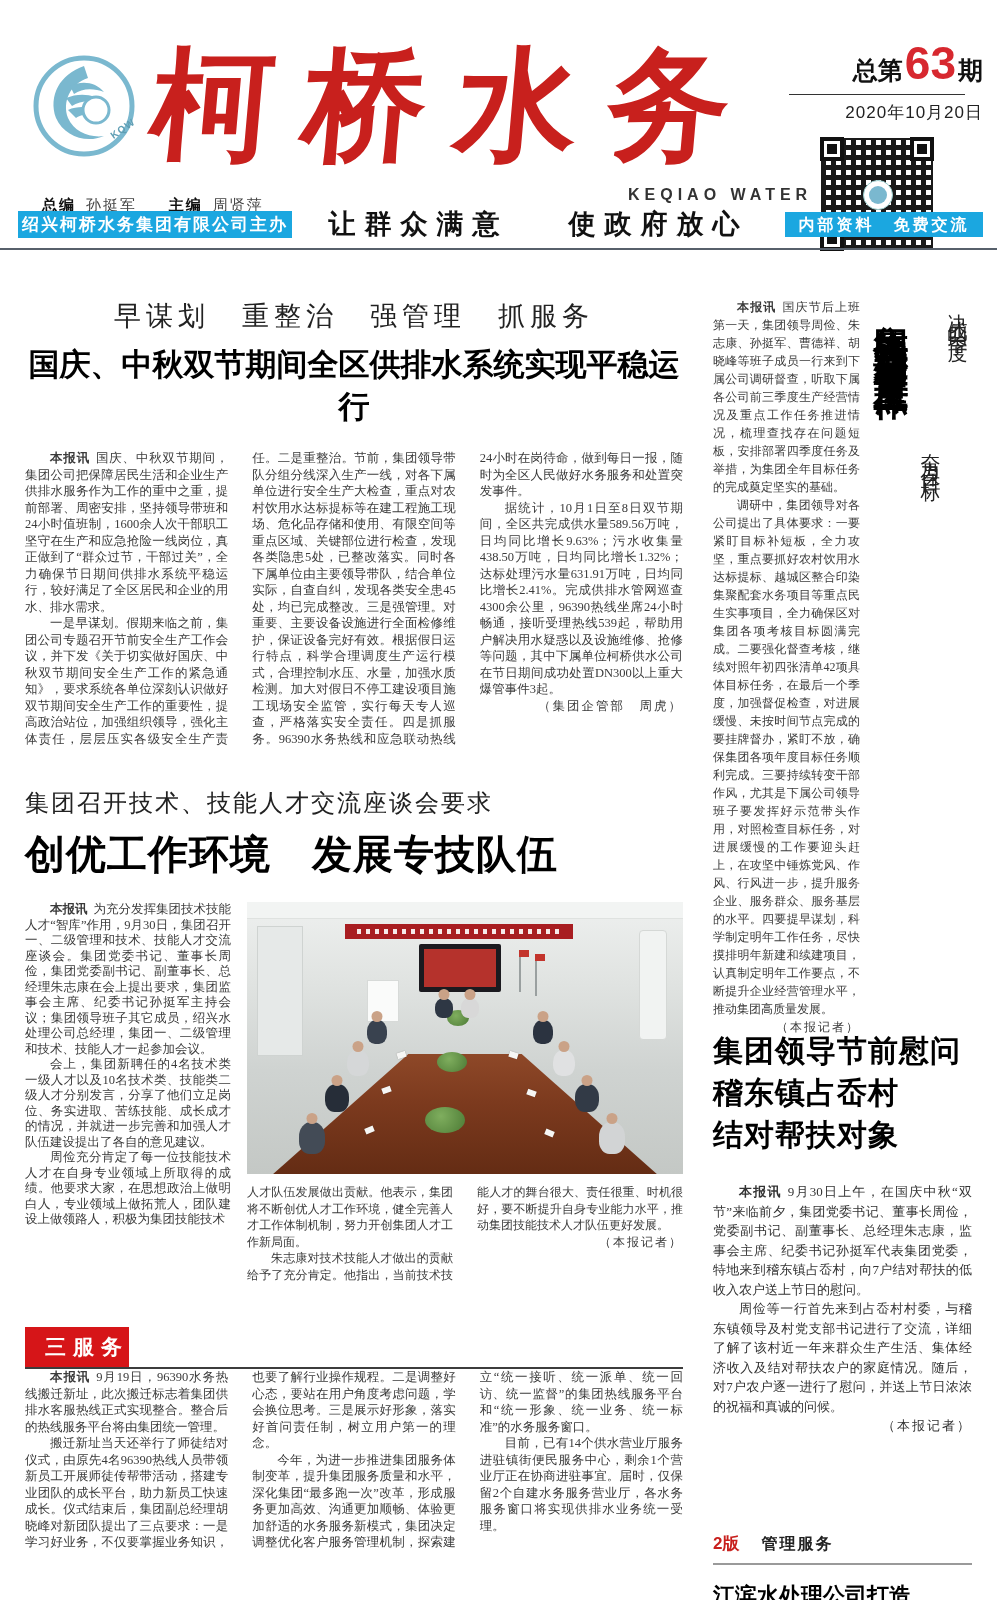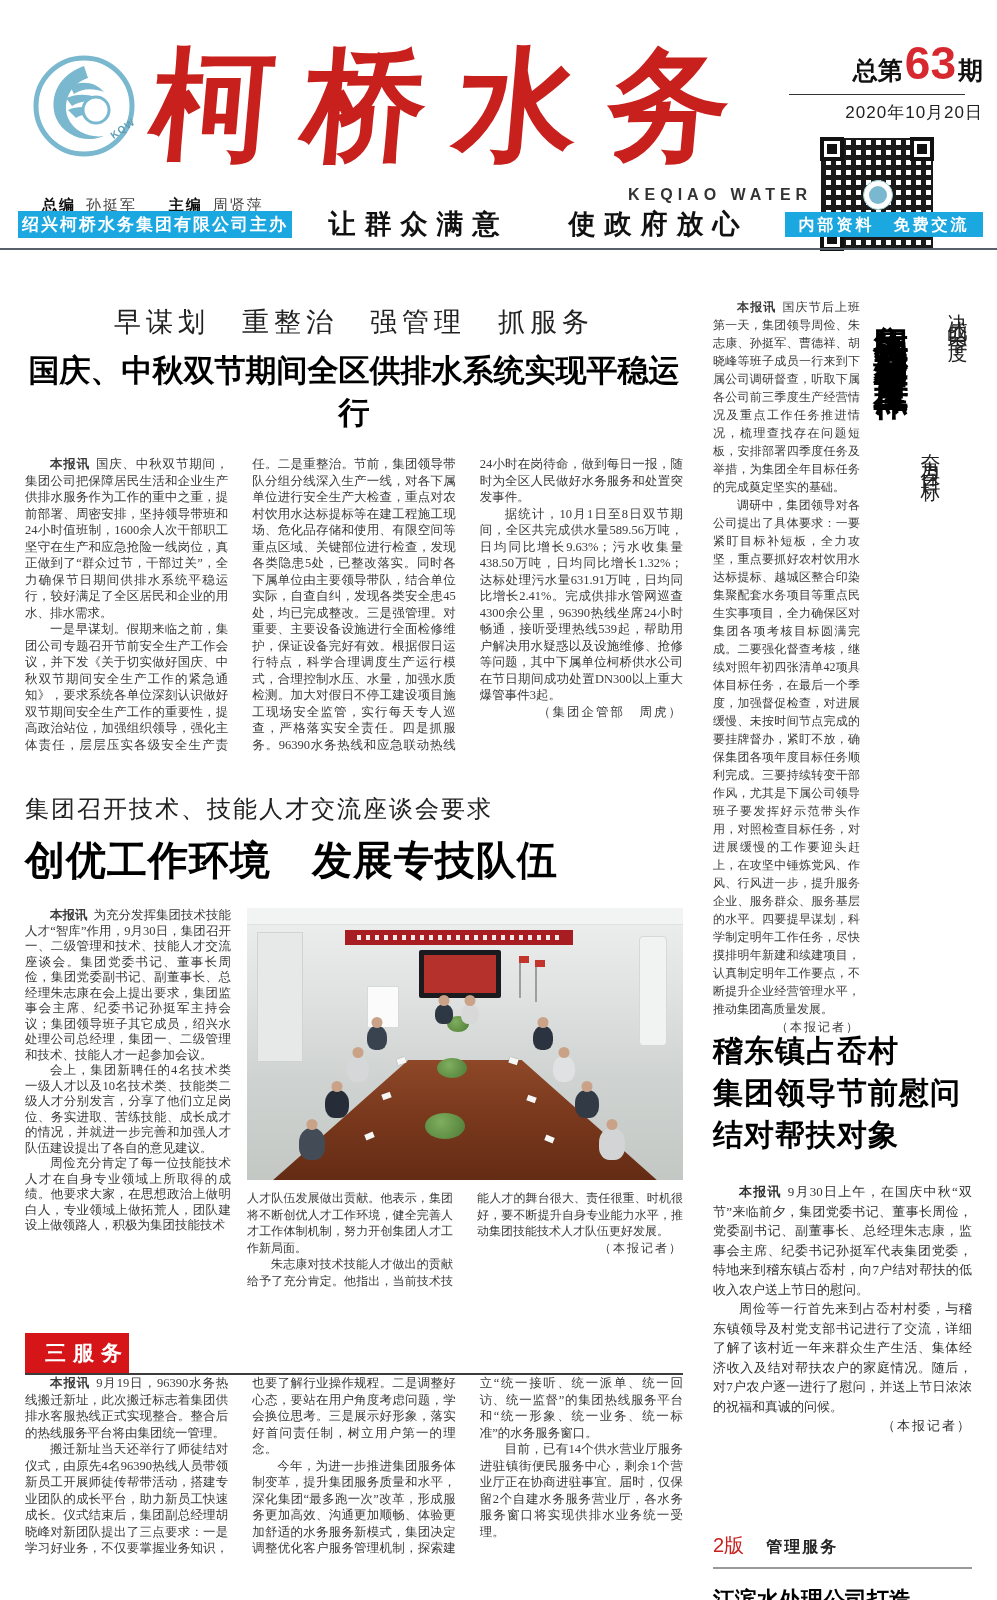--- a/index.html
+++ b/index.html
@@ -43,21 +43,21 @@
              font-size:16px;width:198px;height:25px;line-height:25px;text-align:center;letter-spacing:3px;}
   .header-rule{position:absolute;left:0;right:0;top:248px;height:2px;background:#57606b;}
   
   .main{display:flex;padding:0 25px;gap:30px;margin-top:46px;}
   .col-left{width:658px;flex:none;}
   .col-right{flex:1;min-width:0;}
   p{margin:0;text-indent:2em;text-align:justify;}
   .lead{font-weight:bold;font-family:"Liberation Sans",sans-serif;margin-right:6px;}
   .byline{text-align:right;text-indent:0;letter-spacing:2px;}
   
-  .a-kicker{text-align:center;font-size:27px;color:#222;letter-spacing:5px;word-spacing:10px;margin-top:6px;}
+  .a-kicker{text-align:center;font-size:27px;color:#222;letter-spacing:5px;word-spacing:10px;margin-top:0;}
   .a-headline{text-align:center;font-family:"Liberation Sans",sans-serif;font-weight:900;color:#000;
               font-size:31px;margin:10px 0 22px;letter-spacing:0;}
   .a-body{column-count:3;column-gap:24px;font-size:12.5px;line-height:16.5px;color:#3a3a3a;}
   
   .c-wrap{display:flex;height:662px;}
   .c-body{flex:1;font-size:12px;line-height:18px;color:#3a3a3a;}
   .v-head{writing-mode:vertical-rl;font-family:"Liberation Sans",sans-serif;font-weight:900;color:#000;
           font-size:35px;letter-spacing:4px;line-height:1.2;margin-left:10px;}
   .v-kicker{writing-mode:vertical-rl;font-size:20px;color:#222;letter-spacing:7px;margin-left:6px;}
   .v-kicker div{margin:0;}
@@ -100,21 +100,21 @@
   .e-headline{text-align:center;font-family:"Liberation Sans",sans-serif;font-weight:900;color:#000;
               font-size:41px;margin:26px 0 24px;letter-spacing:2px;}
   .e-body{column-count:3;column-gap:24px;font-size:12.5px;line-height:16.5px;color:#3a3a3a;}
   
   .d-headline{font-family:"Liberation Sans",sans-serif;font-weight:900;color:#000;font-size:30px;
               line-height:1.4;margin:70px 0 26px;letter-spacing:1px;}
   .d-body{font-size:13px;line-height:19.5px;color:#333;}
   
   .teasers{margin-top:96px;font-family:"Liberation Sans",sans-serif;}
   .t-head{display:flex;gap:22px;align-items:baseline;}
-  .t-page{color:#c8201d;font-weight:normal;font-size:20px;}
+  .t-page{color:#c8201d;font-weight:bold;font-size:17px;}
   .t-section{color:#222;font-weight:bold;font-size:16px;letter-spacing:2px;}
   .t-rule{height:2px;background:#9a9a9a;margin:8px 0 14px;}
   .t-title{font-weight:900;color:#000;font-size:22px;line-height:1.5;}
 </style>
 </head>
 <body>
 
 <div class="page">
 
   <header>
@@ -254,22 +254,22 @@
         </div>
         <div class="v-head">集团领导节后调研督查年度重点工作</div>
         <div class="v-kicker">
           <div>决战四季度</div>
           <div style="margin-top:140px;">奋力保目标</div>
         </div>
       </section>
 
       <section>
         <h1 class="d-headline">
+          <div>集团领导节前慰问</div>
           <div>稽东镇占岙村</div>
-          <div>集团领导节前慰问</div>
           <div>结对帮扶对象</div>
         </h1>
         <div class="d-body">
           <p><span class="lead">本报讯</span><span>9月30日上午，在国庆中秋“双节”来临前夕，集团党委书记、董事长周俭，党委副书记、副董事长、总经理朱志康，监事会主席、纪委书记孙挺军代表集团党委，特地来到稽东镇占岙村，向7户结对帮扶的低收入农户送上节日的慰问。</span></p>
           <p>周俭等一行首先来到占岙村村委，与稽东镇领导及村党支部书记进行了交流，详细了解了该村近一年来群众生产生活、集体经济收入及结对帮扶农户的家庭情况。随后，对7户农户逐一进行了慰问，并送上节日浓浓的祝福和真诚的问候。</p>
           <p class="byline">（本报记者）</p>
         </div>
       </section>
 
       <section class="teasers">

